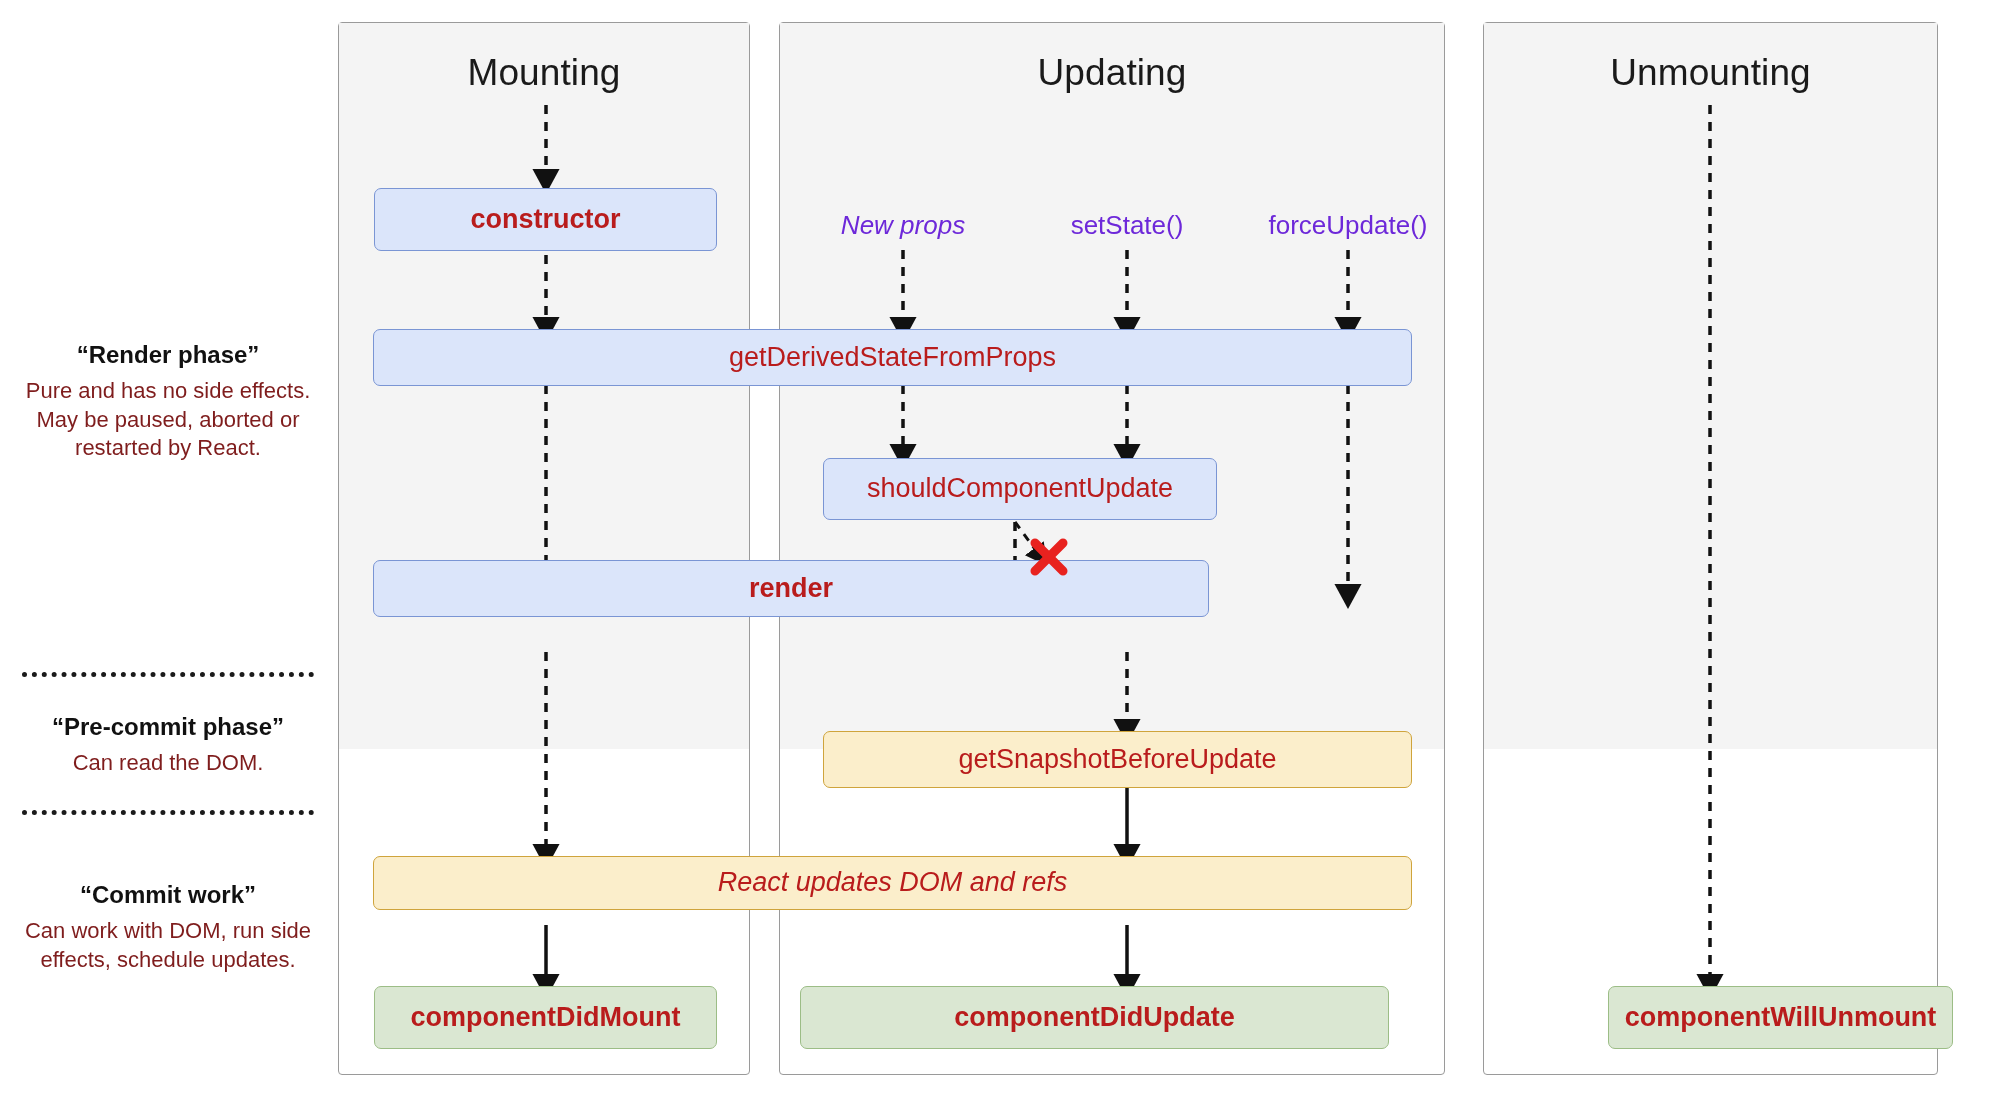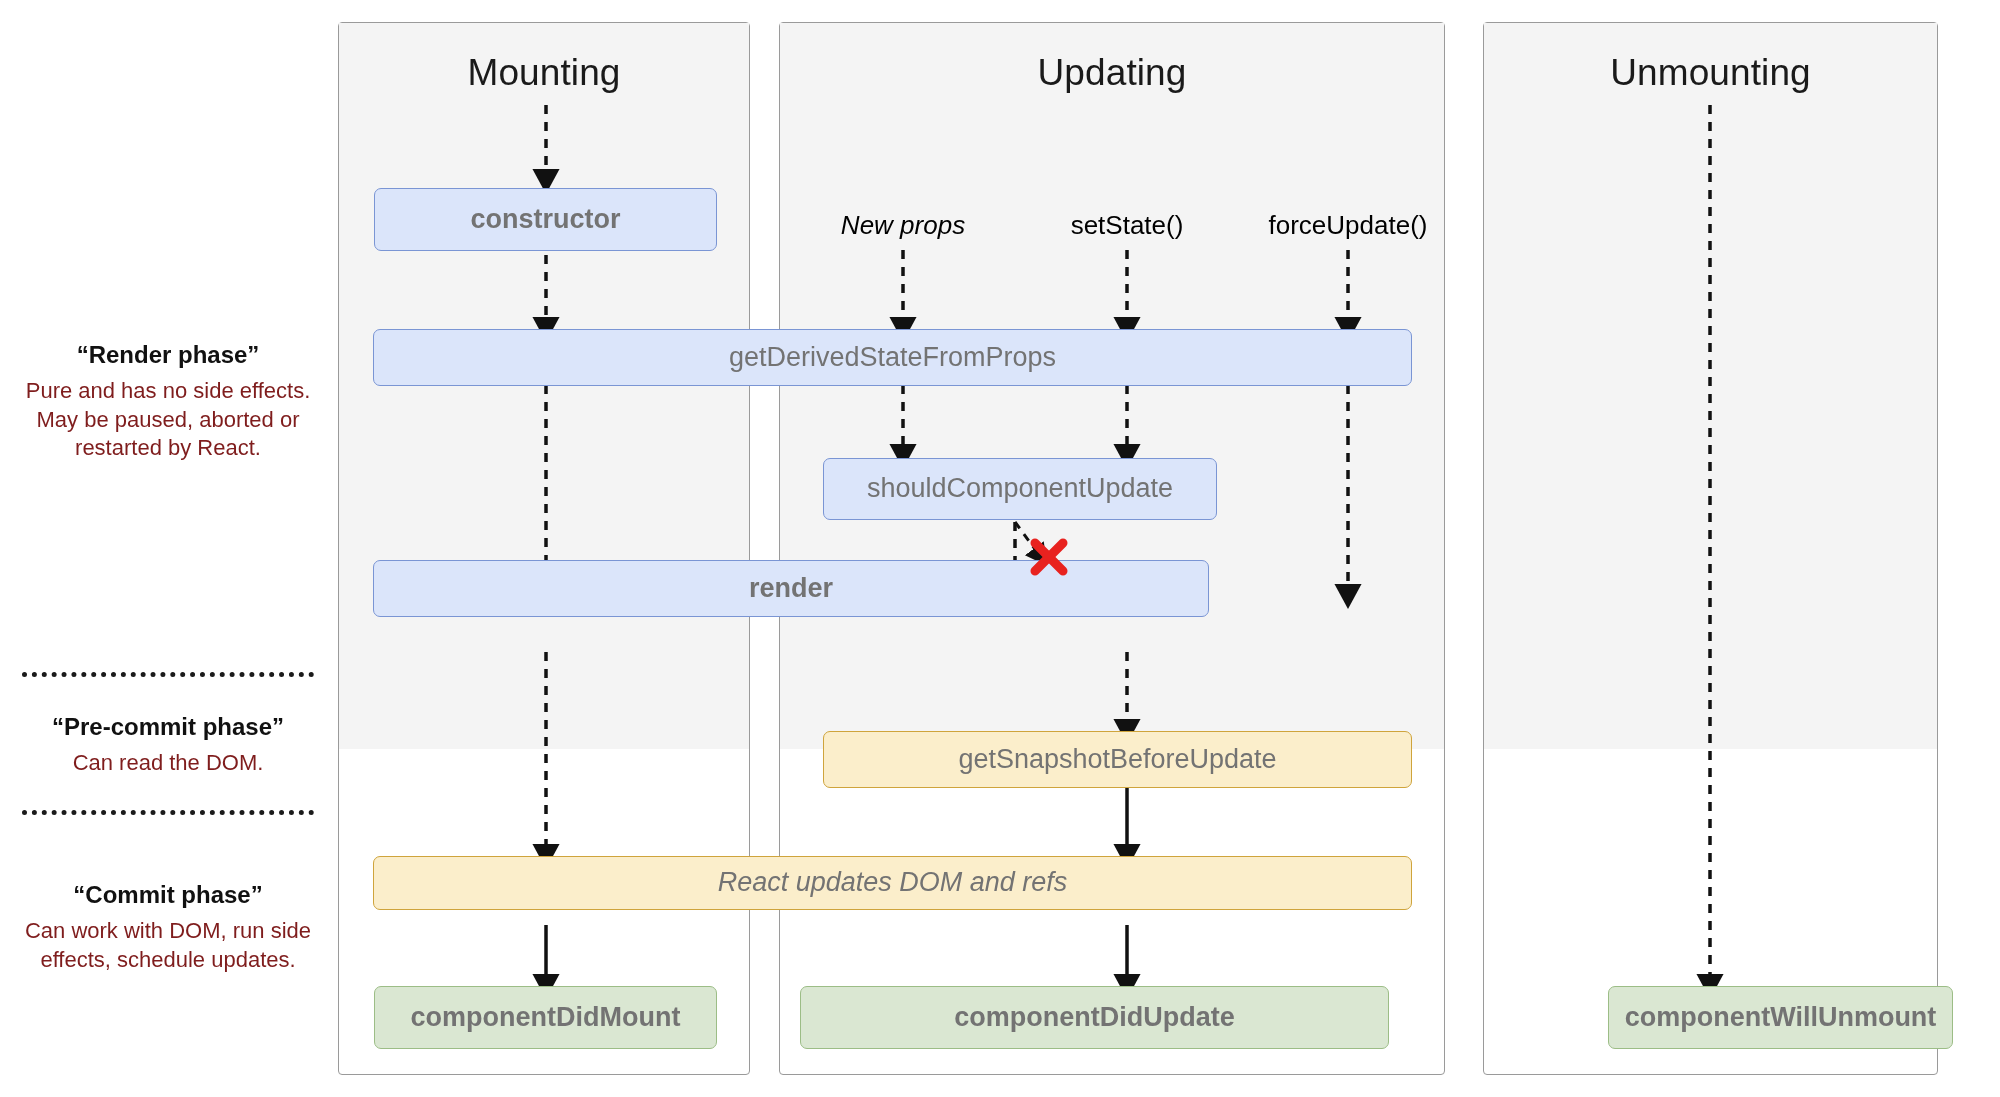--- a/index.html
+++ b/index.html
@@ -78,35 +78,35 @@
   
   .lbox{
     position:absolute;
     box-sizing:border-box;
     border-radius:7px;
     display:flex;
     align-items:center;
     justify-content:center;
     text-align:center;
     font-size:27px;
-    color:#737373;
+    color:#b91c1c;
     line-height:1.15;
     z-index:5;
   }
   .lbox.blue{background:#dbe5fa;border:1.5px solid #7a95d4;}
   .lbox.yellow{background:#fbeecb;border:1.5px solid #cfa43c;}
   .lbox.green{background:#dae7d2;border:1.5px solid #9cbd86;}
   .lbox.bold{font-weight:bold;}
   .lbox.italic{font-style:italic;}
 
   
   .trigger{
     position:absolute;
     font-size:26px;
-    color:#000000;
+    color:#6d28d9;
     white-space:nowrap;
     text-align:center;
     z-index:6;
   }
   .trigger.italic{font-style:italic;}
 
   
   svg.wires{position:absolute;left:0;top:0;width:2000px;height:1097px;z-index:3;}
   .xmark{
     position:absolute;
@@ -141,21 +141,21 @@
   <div class="dotted-rule" id="rule-top"></div>
 
   <div class="legend" id="legend-precommit">
     <div class="l-title">“Pre-commit phase”</div>
     <div class="l-body">Can read the DOM.</div>
   </div>
 
   <div class="dotted-rule" id="rule-bottom"></div>
 
   <div class="legend" id="legend-commit">
-    <div class="l-title">“Commit phase”</div>
+    <div class="l-title">“Commit work”</div>
     <div class="l-body">Can work with DOM, run side effects, schedule updates.</div>
   </div>
 
   <svg class="wires" viewBox="0 0 2000 1097" xmlns="http://www.w3.org/2000/svg">
     <defs>
       <marker id="ah" markerWidth="9" markerHeight="9" refX="3.2" refY="4.5" orient="auto" markerUnits="strokeWidth">
         <path d="M0,0.6 L7.2,4.5 L0,8.4 z" fill="#111111"></path>
       </marker>
     </defs>
 

